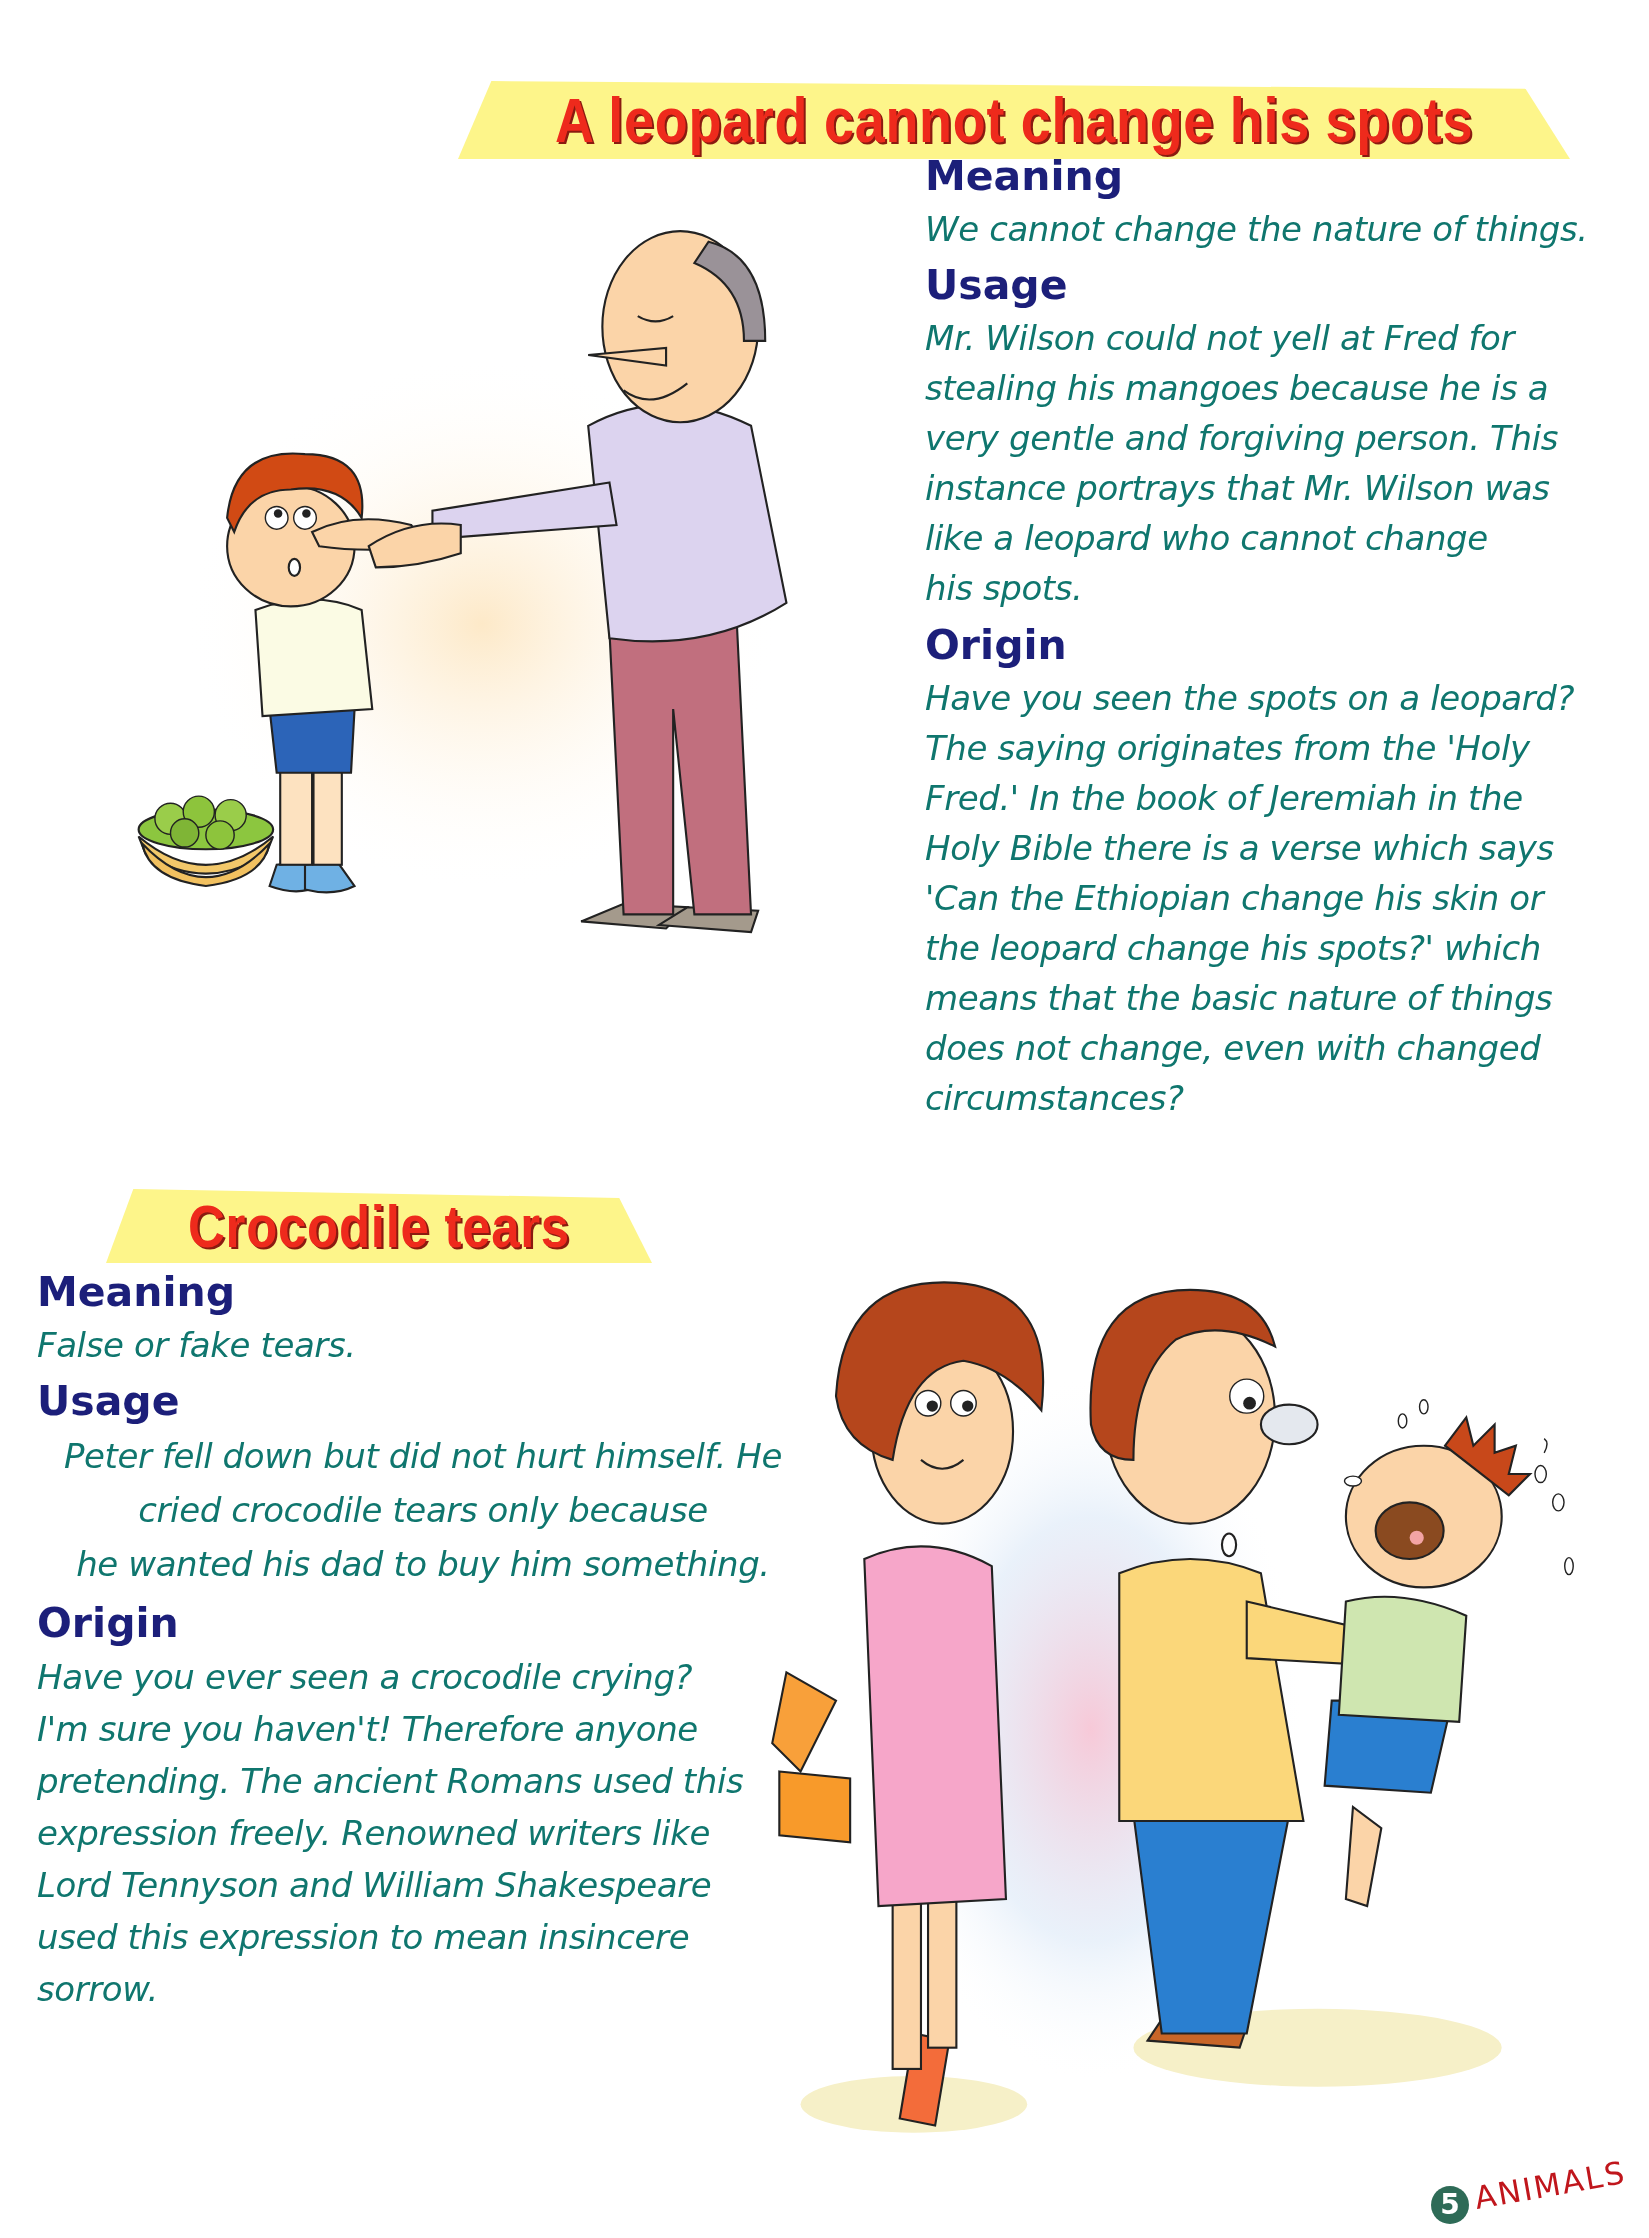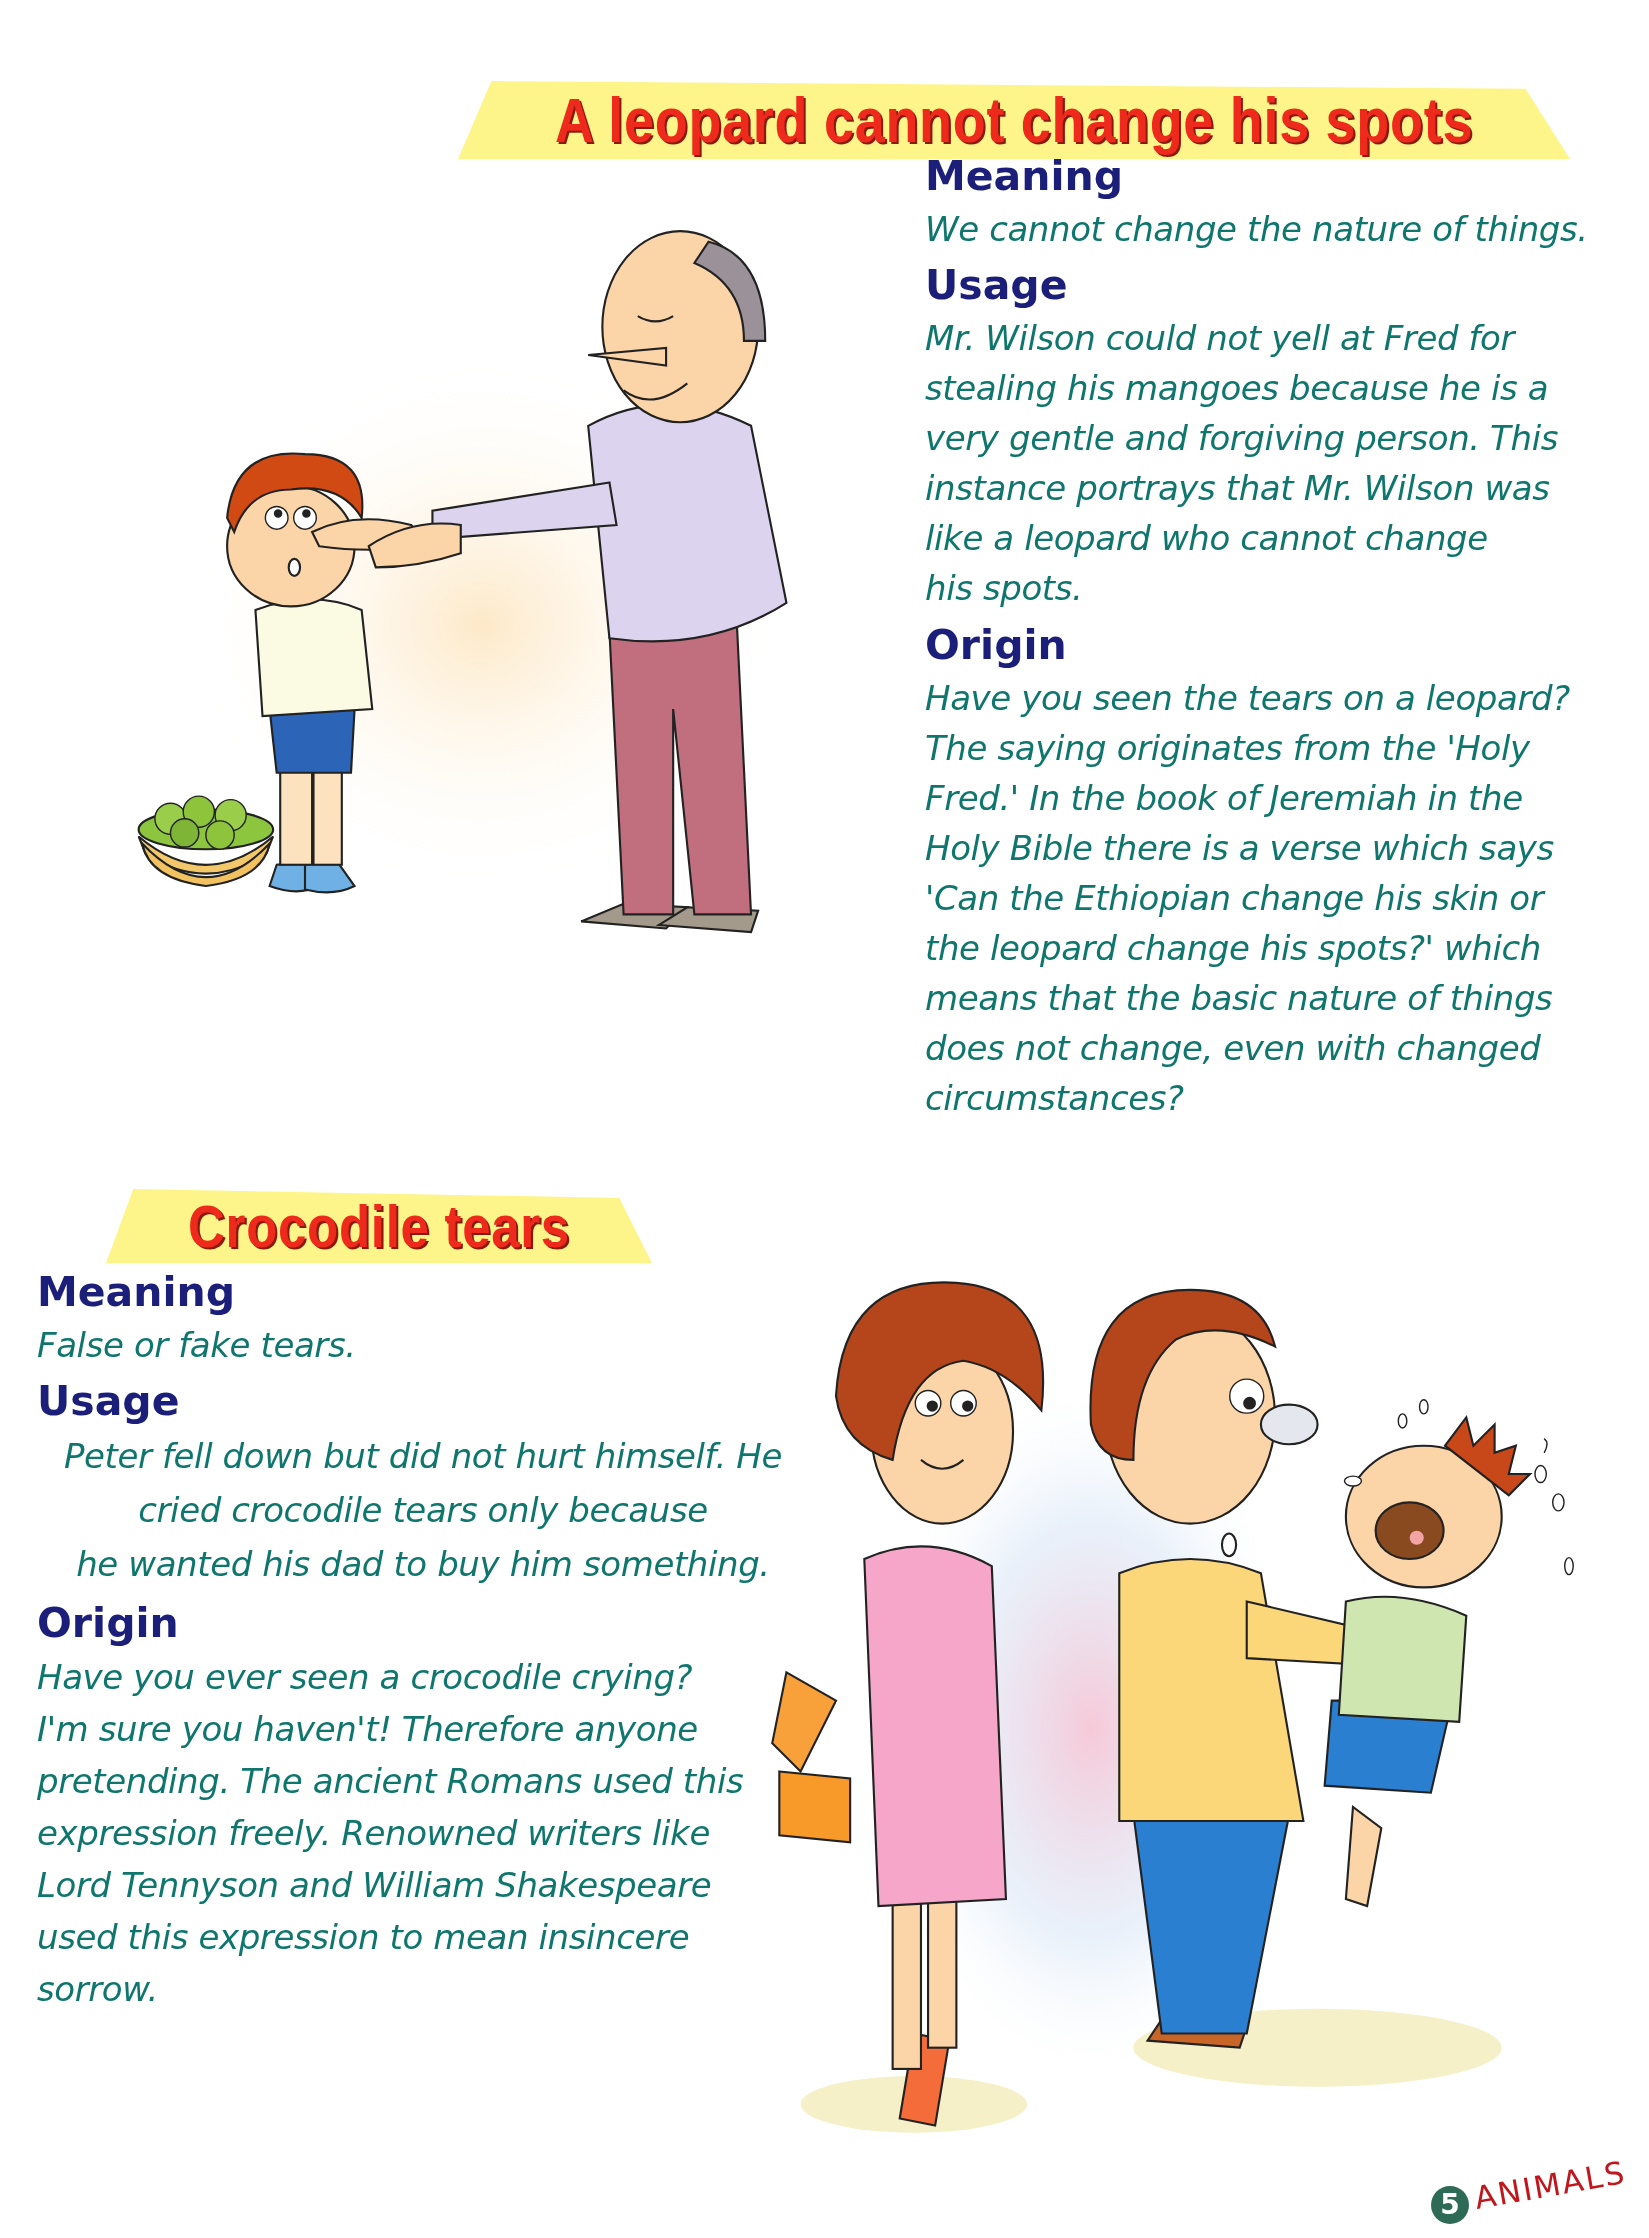--- a/index.html
+++ b/index.html
@@ -146,21 +146,21 @@
     <span>Mr. Wilson could not yell at Fred for</span>
     <span>stealing his mangoes because he is a</span>
     <span>very gentle and forgiving person. This</span>
     <span>instance portrays that Mr. Wilson was</span>
     <span>like a leopard who cannot change</span>
     <span>his spots.</span>
   </div>
   <div class="gap"></div>
   <div class="heading">Origin</div>
   <div class="body-text">
-    <span>Have you seen the tears on a leopard?</span>
+    <span>Have you seen the spots on a leopard?</span>
     <span>The saying originates from the 'Holy</span>
     <span>Fred.' In the book of Jeremiah in the</span>
     <span>Holy Bible there is a verse which says</span>
     <span>'Can the Ethiopian change his skin or</span>
     <span>the leopard change his spots?' which</span>
     <span>means that the basic nature of things</span>
     <span>does not change, even with changed</span>
     <span>circumstances?</span>
   </div>
 </div>

